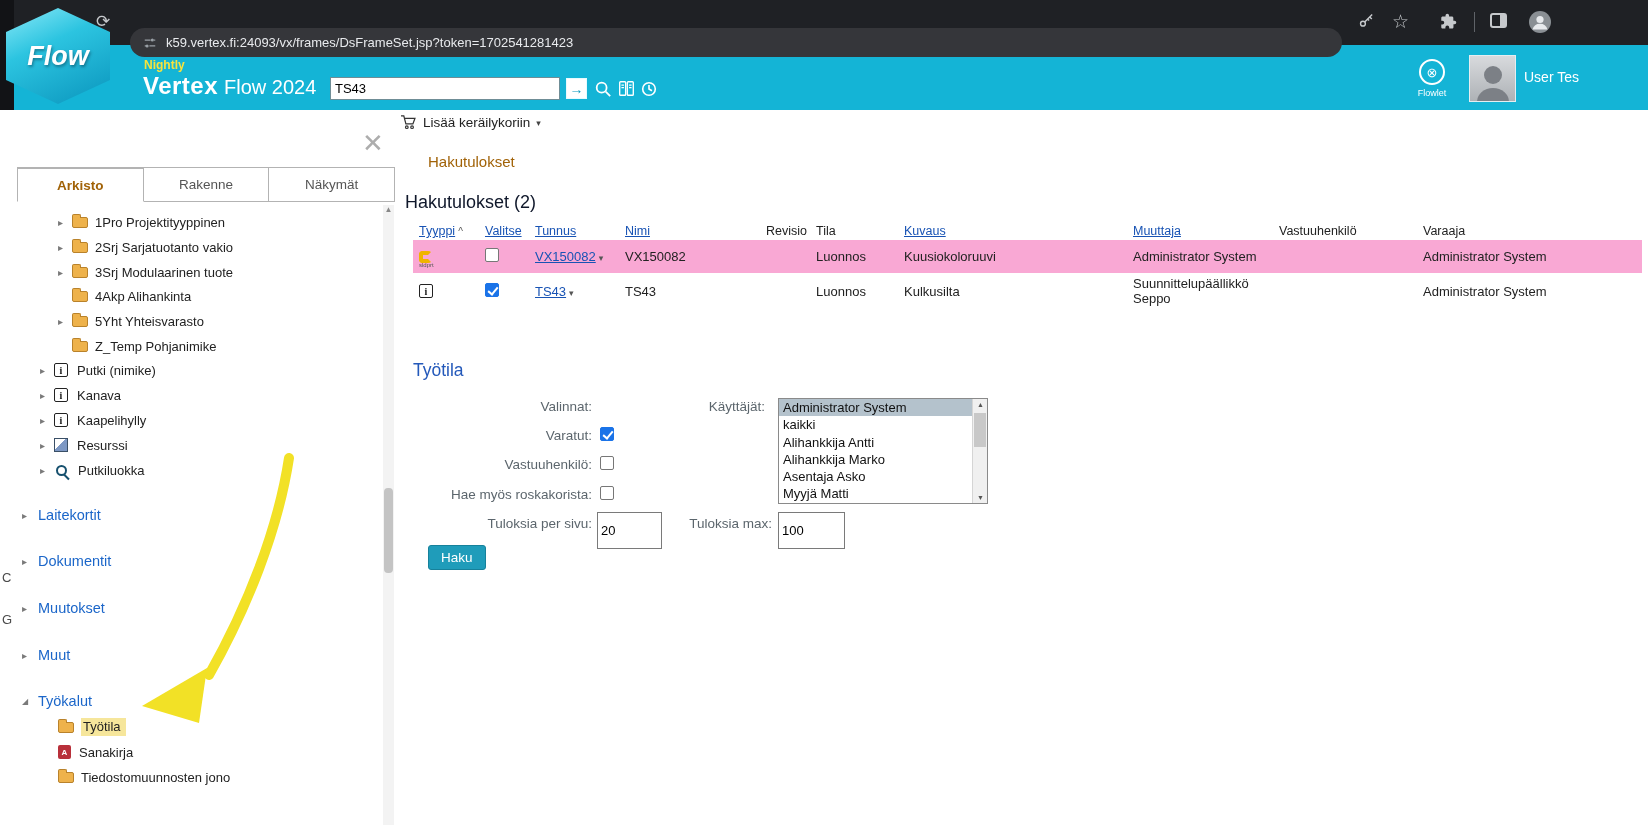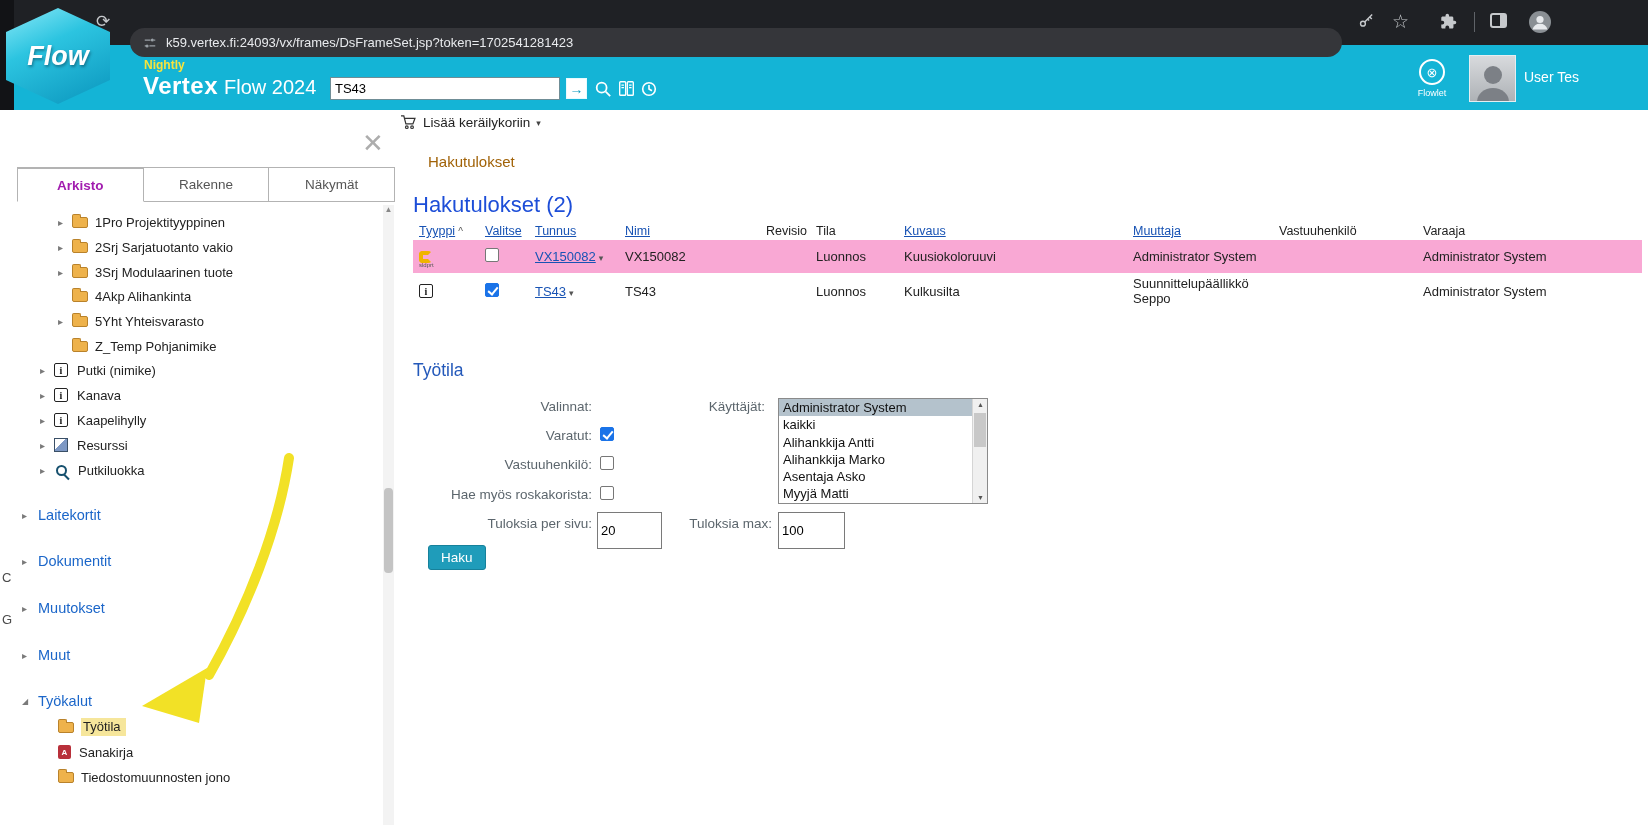--- a/index.html
+++ b/index.html
@@ -33,21 +33,21 @@
   #flowlet .fl-lbl { color:#fff; font-size:9px; margin-top:3px; }
   #user-avatar { position:absolute; left:1455px; top:10px; width:47px; height:47px; background:linear-gradient(180deg,#d8dadd 0%,#aeb2b6 100%); border:1px solid #e5eef1; overflow:hidden; }
   #user-avatar svg { display:block; margin:6px auto 0; }
   #header-username { position:absolute; left:1510px; top:24px; color:#fff; font-size:14px; white-space:nowrap; }
 
   
   #sidebar { position:absolute; left:14px; top:110px; width:381px; height:715px; background:#fff; z-index:3; }
   #sidebar-close { position:absolute; left:348px; top:20px; font-size:26px; color:#adadad; font-weight:300; cursor:pointer; line-height:1; }
   #tab-bar { position:absolute; left:3px; top:57px; width:378px; height:35px; display:flex; }
   .tab { flex:1; border:1px solid #b3b3b3; display:flex; align-items:center; justify-content:center; font-size:13.5px; color:#555; background:#fff; cursor:pointer; }
-  .tab.active { border-bottom:1px solid #fff; color:#a21caf; font-weight:bold; border-top:2px solid #b3b3b3; }
+  .tab.active { border-bottom:1px solid #fff; color:#a16207; font-weight:bold; border-top:2px solid #b3b3b3; }
   .tab + .tab { border-left:none; }
 
   .tree-row { position:absolute; left:0; width:365px; height:24px; display:flex; align-items:center; font-size:13px; color:#222; cursor:pointer; }
   .tree-row .arrow { color:#7a7a7a; font-size:10px; width:14px; flex:none; }
   .sec-row { position:absolute; left:0; width:365px; height:24px; display:flex; align-items:center; padding-left:8px; font-size:14.5px; color:#1b66c9; cursor:pointer; }
   .sec-row .arrow { color:#7a7a7a; font-size:10px; width:16px; flex:none; }
   .ind-folder { padding-left:44px; }
   .ind-folder-na { padding-left:58px; }
   .ind-item { padding-left:26px; }
   .ind-child { padding-left:44px; }
@@ -65,21 +65,21 @@
 
   #tree-scrollbar { position:absolute; left:369px; top:95px; width:11px; height:620px; background:#f3f3f3; }
   #tree-scroll-up { position:absolute; left:0; top:0; width:11px; text-align:center; font-size:8px; color:#888; }
   #tree-scroll-thumb { position:absolute; left:1px; top:283px; width:9px; height:85px; background:#c4c4c4; border-radius:4px; }
 
   
   #main { position:absolute; left:395px; top:110px; width:1253px; height:715px; background:#fff; z-index:2; }
   #basket-row { position:absolute; left:5px; top:5px; display:flex; align-items:center; gap:6px; font-size:13.5px; color:#222; cursor:pointer; }
   #basket-row .caret { font-size:9px; color:#444; }
   #subtitle { position:absolute; left:33px; top:43px; font-size:15px; color:#a16207; }
-  #results-title { position:absolute; left:18px; top:82px; font-size:22px; color:#1d4ed8; }
+  #results-title { position:absolute; left:10px; top:82px; font-size:18px; color:#0f172a; }
 
   #results-table { position:absolute; left:18px; top:112px; border-collapse:collapse; table-layout:fixed; width:1229px; font-size:13px; color:#222; }
   #results-table th { text-align:left; font-weight:normal; font-size:12.5px; padding:2px 6px; white-space:nowrap; color:#222; }
   #results-table td { padding:3px 6px; vertical-align:middle; }
   #results-table tbody tr { height:33px; }
   tr.row-odd { background:#f9a8d4; }
   .lnk { color:#1853b4; text-decoration:underline; cursor:pointer; }
   .sortc { color:#555; font-size:10px; margin-left:3px; }
   .rowcaret { color:#555; font-size:9px; margin-left:3px; }
 

